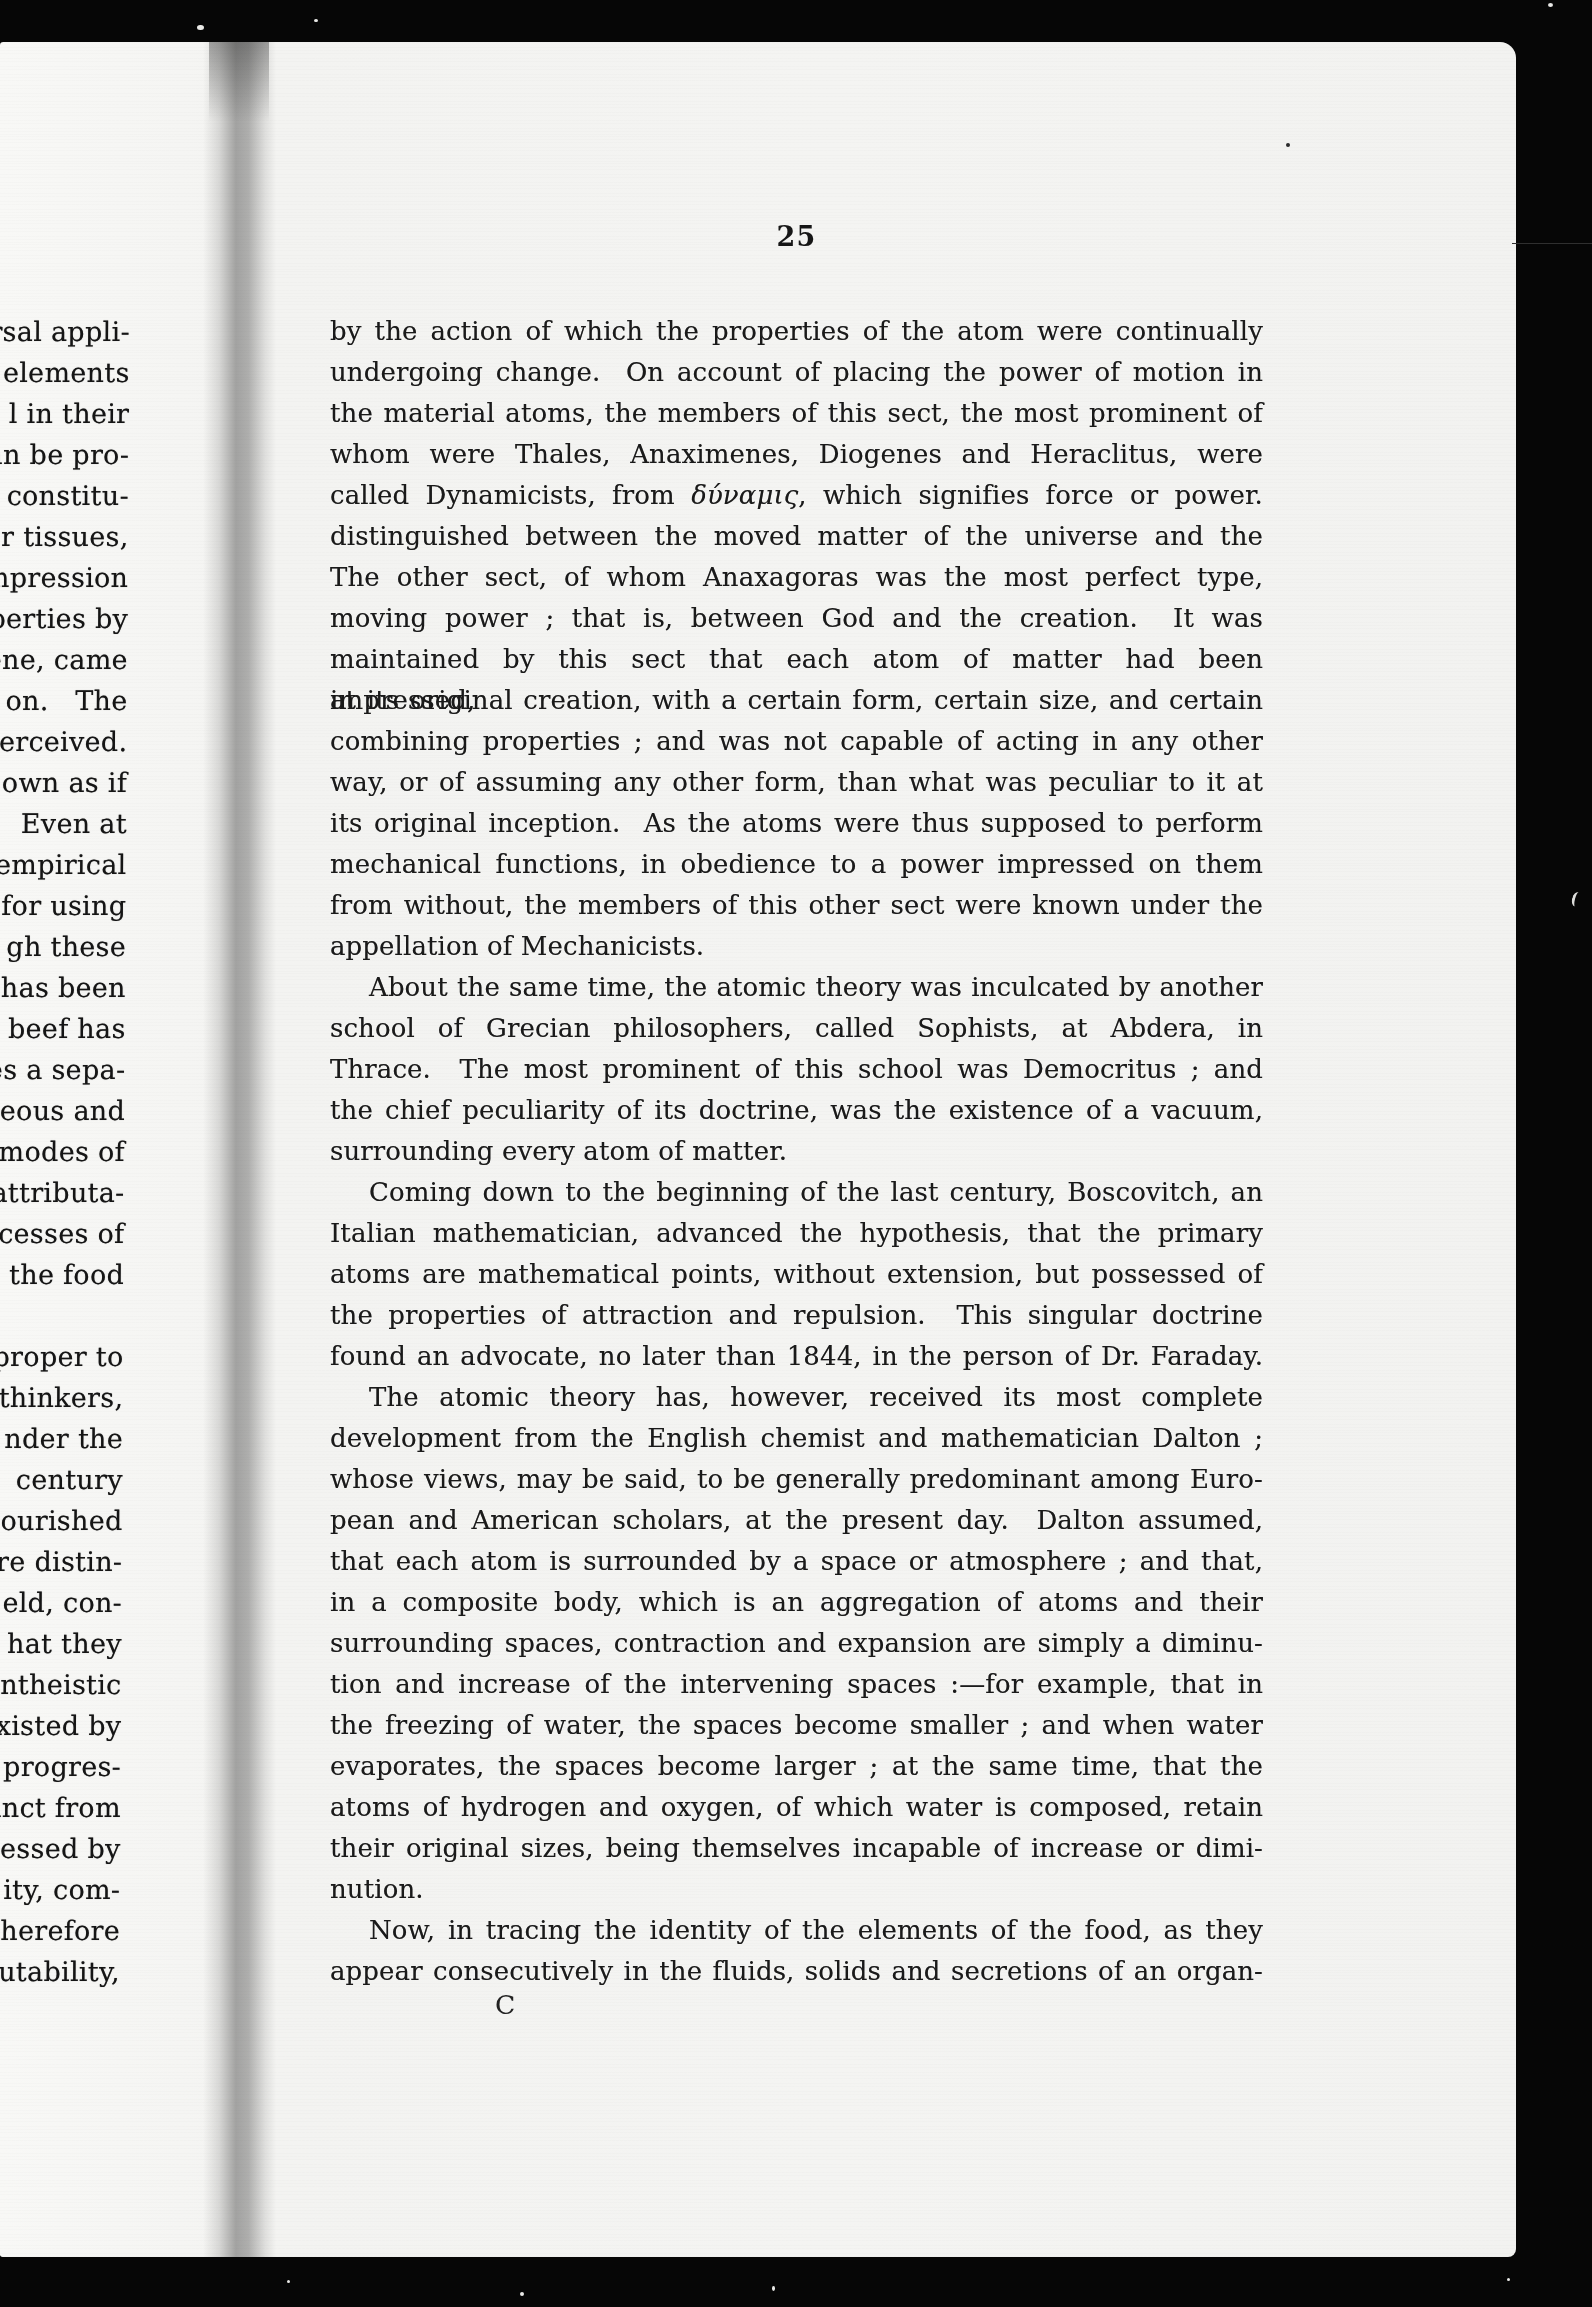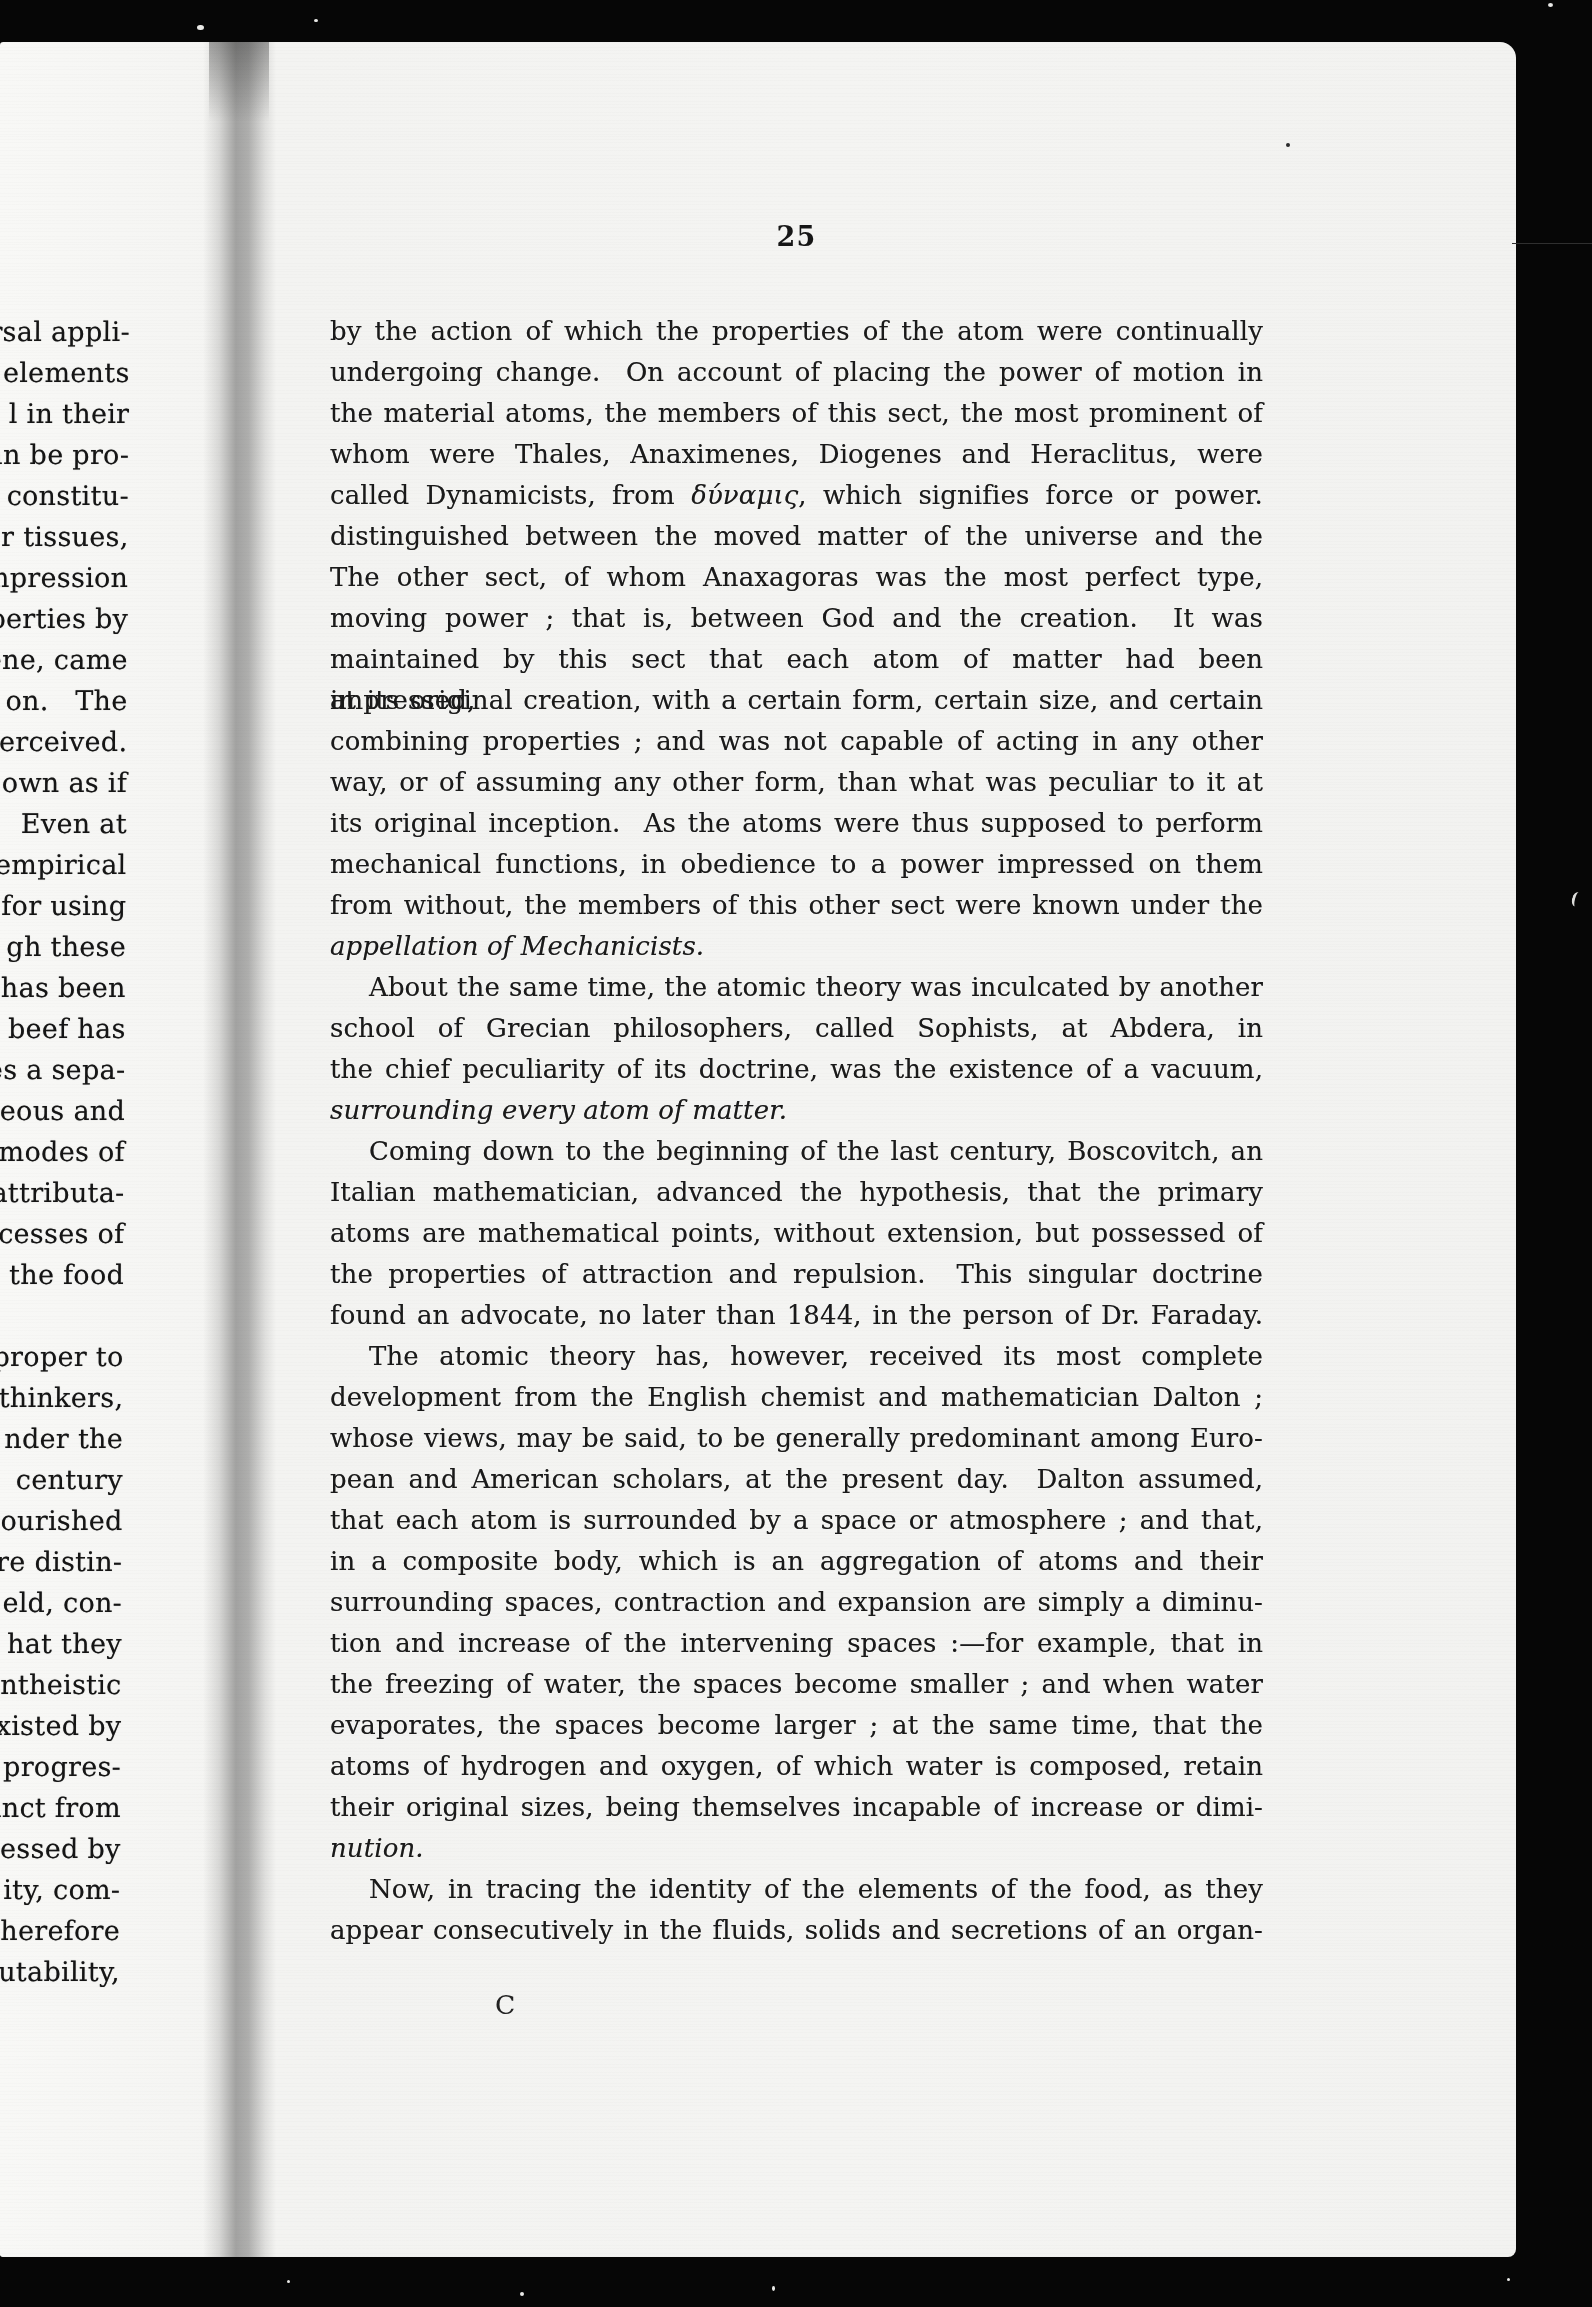--- a/index.html
+++ b/index.html
@@ -69,21 +69,21 @@
     color:#1a1a1a;
     font-size:26px;
   }
   .main-text .tl {
     height:41px; line-height:41px;
     white-space:pre-wrap;
     text-align:justify; text-align-last:justify;
     letter-spacing:0.1px;
     text-shadow:0 0 0.5px rgba(15,15,15,0.45);
   }
-  .main-text .tl.noj { text-align:center; text-align-last:left;font-style:italic; }
+  .main-text .tl.noj { text-align:center; text-align-last:left; }
   .main-text .tl.ind { padding-left:39px; }
   .main-text i { font-style:italic; }
   .sig {
     position:absolute; left:495px; top:1947px;
     font-size:26.6px; color:#222;
   }
   
   .scratch {
     position:absolute; left:1512px; top:243px; width:80px; height:1.3px;
     background:#2f2f2f;
@@ -168,20 +168,21 @@
         <div class="tl">maintained by this sect that each atom of matter had been impressed,</div>
         <div class="tl">at its original creation, with a certain form, certain size, and certain</div>
         <div class="tl">combining properties ; and was not capable of acting in any other</div>
         <div class="tl">way, or of assuming any other form, than what was peculiar to it at</div>
         <div class="tl">its original inception.  As the atoms were thus supposed to perform</div>
         <div class="tl">mechanical functions, in obedience to a power impressed on them</div>
         <div class="tl">from without, the members of this other sect were known under the</div>
         <div class="tl noj">appellation of Mechanicists.</div>
         <div class="tl ind">About the same time, the atomic theory was inculcated by another</div>
         <div class="tl">school of Grecian philosophers, called Sophists, at Abdera, in</div>
+        <div class="tl">Thrace.  The most prominent of this school was Democritus ; and</div>
         <div class="tl">the chief peculiarity of its doctrine, was the existence of a vacuum,</div>
         <div class="tl noj">surrounding every atom of matter.</div>
         <div class="tl ind">Coming down to the beginning of the last century, Boscovitch, an</div>
         <div class="tl">Italian mathematician, advanced the hypothesis, that the primary</div>
         <div class="tl">atoms are mathematical points, without extension, but possessed of</div>
         <div class="tl">the properties of attraction and repulsion.  This singular doctrine</div>
         <div class="tl">found an advocate, no later than 1844, in the person of Dr. Faraday.</div>
         <div class="tl ind">The atomic theory has, however, received its most complete</div>
         <div class="tl">development from the English chemist and mathematician Dalton ;</div>
         <div class="tl">whose views, may be said, to be generally predominant among Euro-</div>

